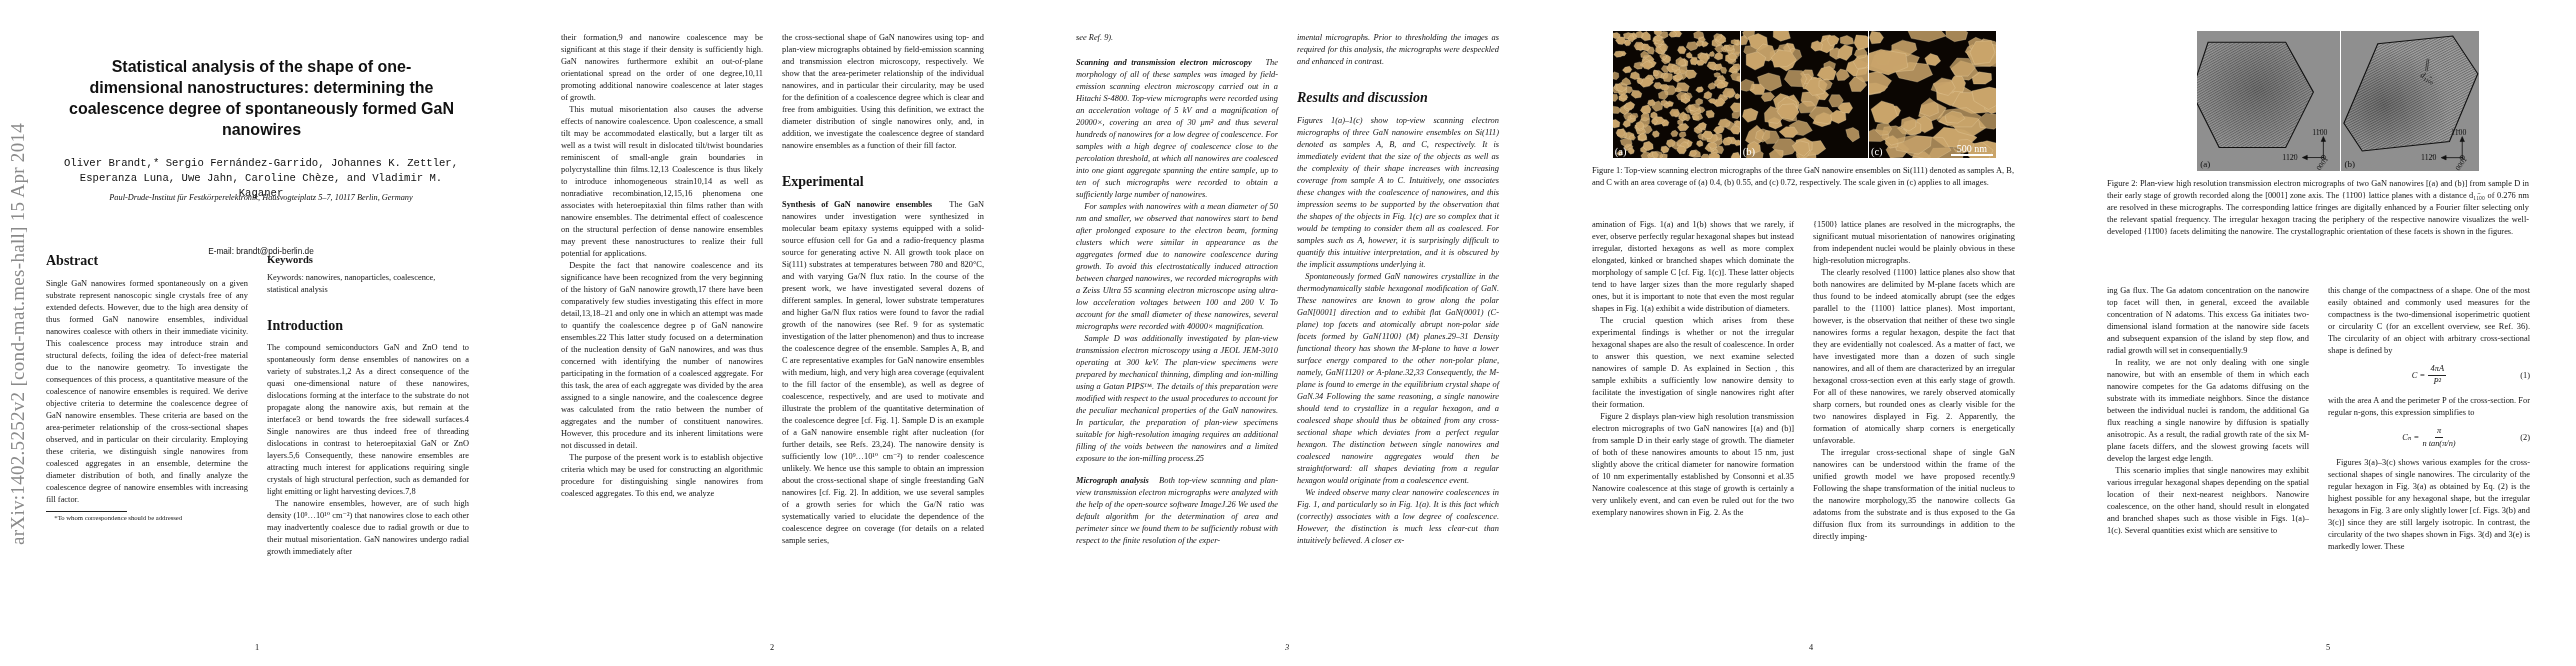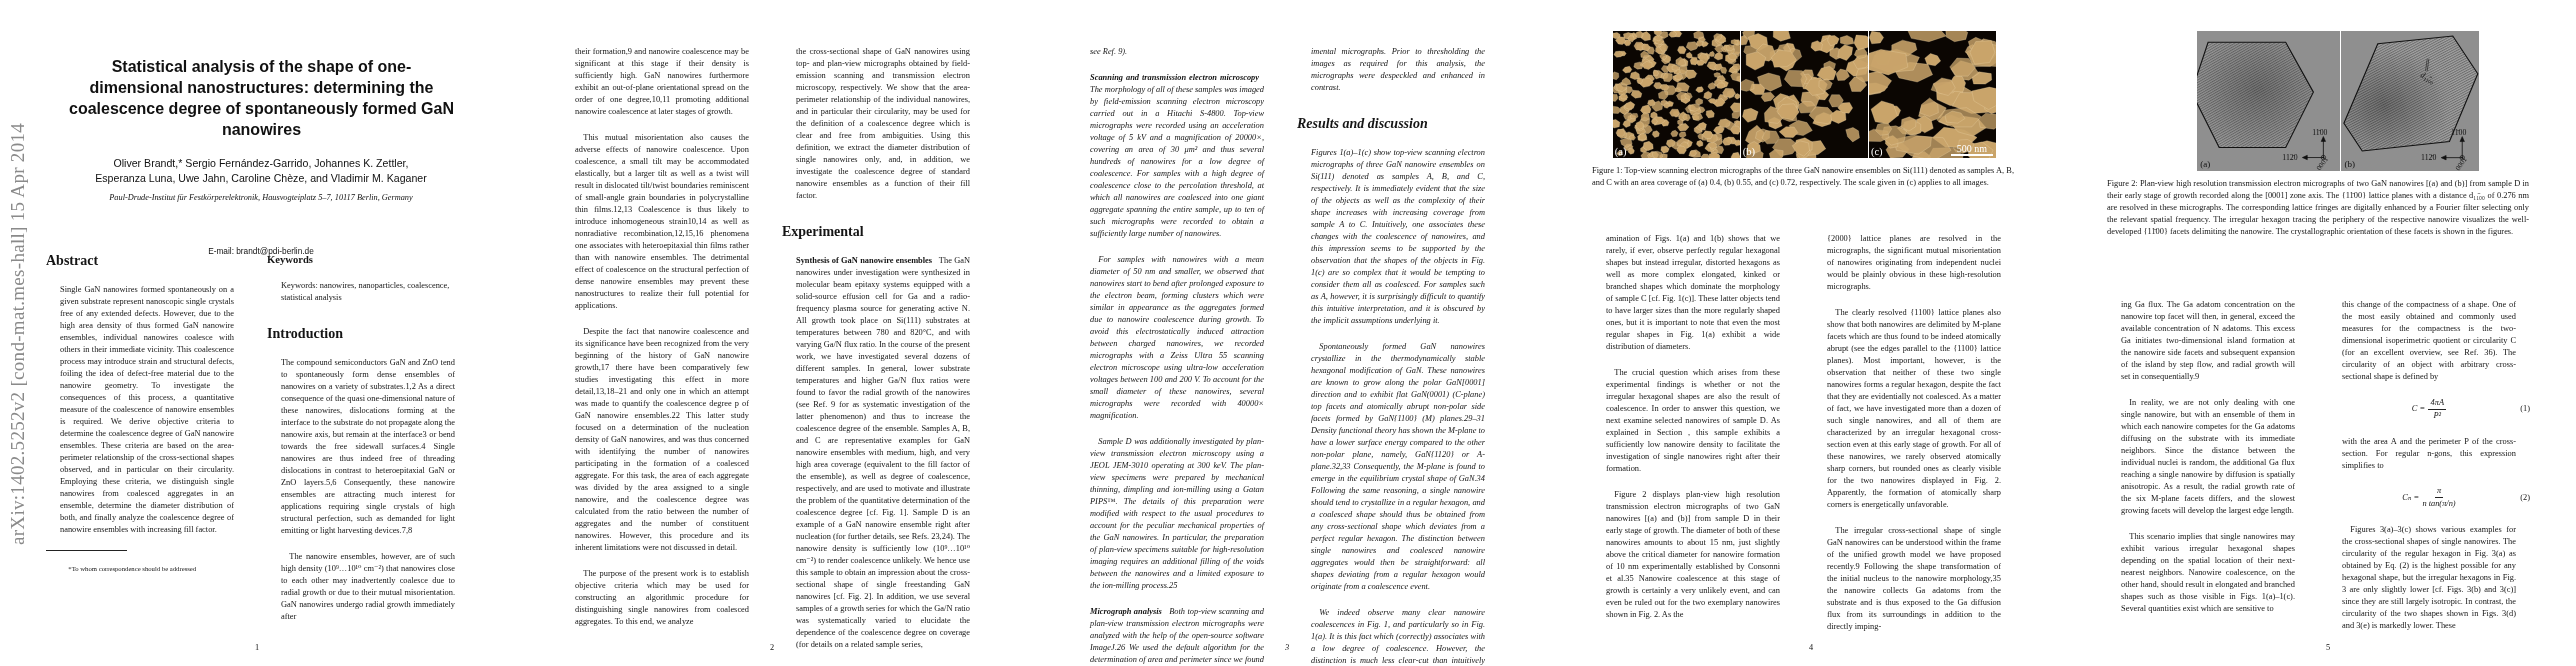--- a/index.html
+++ b/index.html
@@ -1,25 +1,25 @@
 <!DOCTYPE html>
 <html style="font-size:9px"><head>
 <meta charset="utf-8">
 <style>
   html,body{margin:0;padding:0;background:#fff;}
   body{width:2576px;height:667px;overflow:hidden;position:relative;font-family:"DejaVu Serif","Liberation Serif",serif;color:#111;}
   .page{position:absolute;top:0;width:515px;height:667px;background:#fff;}
   .col{position:absolute;font-family:"Liberation Serif","DejaVu Serif",serif;font-size:8.4px;line-height:12px;text-align:justify;hyphens:auto;color:#151515;}
-  .col p{margin:14px;text-indent:8.3px;}
+  .col p{margin:0;text-indent:8.3px;}
   .col p.noind{text-indent:0;}
   .h1{font-family:"Liberation Serif",serif;font-weight:bold;font-size:14px;margin:0 0 7.8px 0;line-height:16.7px;}
   .h2{font-family:"Liberation Serif",serif;font-weight:bold;font-size:10.6px;margin:0 0 5.6px 0;line-height:13.3px;}
   .runin{font-weight:bold;}
   .title{position:absolute;left:67px;top:56px;width:389px;text-align:center;font-family:"Liberation Sans",sans-serif;font-weight:bold;font-size:16px;line-height:21px;color:#111;}
-  .authors{position:absolute;left:61px;top:156px;width:400px;text-align:center;font-family:Liberation Sans, sans-serif;font-size:10.6px;line-height:15px;}
+  .authors{position:absolute;left:61px;top:156px;width:400px;text-align:center;font-family:Liberation Mono, monospace;font-size:10.6px;line-height:15px;}
   .affil{position:absolute;left:61px;top:193px;width:400px;text-align:center;font-family:"Liberation Serif",serif;font-style:italic;font-size:8.3px;}
   .email{position:absolute;left:61px;top:214px;width:400px;text-align:center;font-family:"Liberation Sans",sans-serif;font-size:8.3px;margin-top:32px;}
   .arxiv{position:absolute;left:6.7px;top:545px;transform:rotate(-90deg);transform-origin:left top;white-space:nowrap;font-family:"Liberation Serif",serif;font-size:19px;color:#8a8a8a;letter-spacing:0.3px;}
   .pnum{position:absolute;top:643px;width:22px;text-align:center;font-family:"Liberation Serif",serif;font-size:8.3px;}
   .footrule{width:81px;border-top:0.6px solid #222;margin:5.6px 0 2.2px 0;}
   .footnote{font-size:6.7px;line-height:8.3px;text-indent:11px;}
   .fig-panels{position:absolute;display:flex;gap:1.1px;}
   .sem{position:relative;overflow:hidden;background:#0b0602;}
   .sem .lbl{position:absolute;left:1.7px;bottom:1.1px;color:#fff;font-family:"Liberation Serif",serif;font-size:10.6px;}
   .sem .scale{position:absolute;right:3.3px;bottom:2.2px;color:#fff;font-family:"Liberation Serif",serif;font-size:10px;text-align:center;}
@@ -473,21 +473,21 @@
     </div>
   </div>
   <div class="caption" style="left:46px;top:165px;width:422px;">Figure 1: Top-view scanning electron micrographs of the three GaN nanowire ensembles on Si(111) denoted as samples A, B, and C with an area coverage of (a) 0.4, (b) 0.55, and (c) 0.72, respectively. The scale given in (c) applies to all images.</div>
 
   <div class="col" style="left:46px;top:219px;width:202px;">
     <p class="noind">amination of Figs. 1(a) and 1(b) shows that we rarely, if ever, observe perfectly regular hexagonal shapes but instead irregular, distorted hexagons as well as more complex elongated, kinked or branched shapes which dominate the morphology of sample C [cf. Fig. 1(c)]. These latter objects tend to have larger sizes than the more regularly shaped ones, but it is important to note that even the most regular shapes in Fig. 1(a) exhibit a wide distribution of diameters.</p>
     <p>The crucial question which arises from these experimental findings is whether or not the irregular hexagonal shapes are also the result of coalescence. In order to answer this question, we next examine selected nanowires of sample D. As explained in Section , this sample exhibits a sufficiently low nanowire density to facilitate the investigation of single nanowires right after their formation.</p>
     <p>Figure 2 displays plan-view high resolution transmission electron micrographs of two GaN nanowires [(a) and (b)] from sample D in their early stage of growth. The diameter of both of these nanowires amounts to about 15 nm, just slightly above the critical diameter for nanowire formation of 10 nm experimentally established by Consonni et al.35 Nanowire coalescence at this stage of growth is certainly a very unlikely event, and can even be ruled out for the two exemplary nanowires shown in Fig. 2. As the</p>
   </div>
   <div class="col" style="left:267px;top:219px;width:202px;">
-    <p class="noind">{2000} lattice planes are resolved in the micrographs, the significant mutual misorientation of nanowires originating from independent nuclei would be plainly obvious in these high-resolution micrographs.</p>
+    <p class="noind">{1500} lattice planes are resolved in the micrographs, the significant mutual misorientation of nanowires originating from independent nuclei would be plainly obvious in these high-resolution micrographs.</p>
     <p>The clearly resolved {1100} lattice planes also show that both nanowires are delimited by M-plane facets which are thus found to be indeed atomically abrupt (see the edges parallel to the {1100} lattice planes). Most important, however, is the observation that neither of these two single nanowires forms a regular hexagon, despite the fact that they are evidentially not coalesced. As a matter of fact, we have investigated more than a dozen of such single nanowires, and all of them are characterized by an irregular hexagonal cross-section even at this early stage of growth. For all of these nanowires, we rarely observed atomically sharp corners, but rounded ones as clearly visible for the two nanowires displayed in Fig. 2. Apparently, the formation of atomically sharp corners is energetically unfavorable.</p>
     <p>The irregular cross-sectional shape of single GaN nanowires can be understood within the frame of the unified growth model we have proposed recently.9 Following the shape transformation of the initial nucleus to the nanowire morphology,35 the nanowire collects Ga adatoms from the substrate and is thus exposed to the Ga diffusion flux from its surroundings in addition to the directly imping-</p>
   </div>
   <div class="pnum" style="left:254px;">4</div>
 </div>
 
 <div class="page" style="left:2061px;">
   <div class="fig-panels" style="left:136px;top:31px;">
     <div class="tem" style="width:143px;height:140px;">
       <svg width="143" height="140" viewBox="0 0 258 252">

